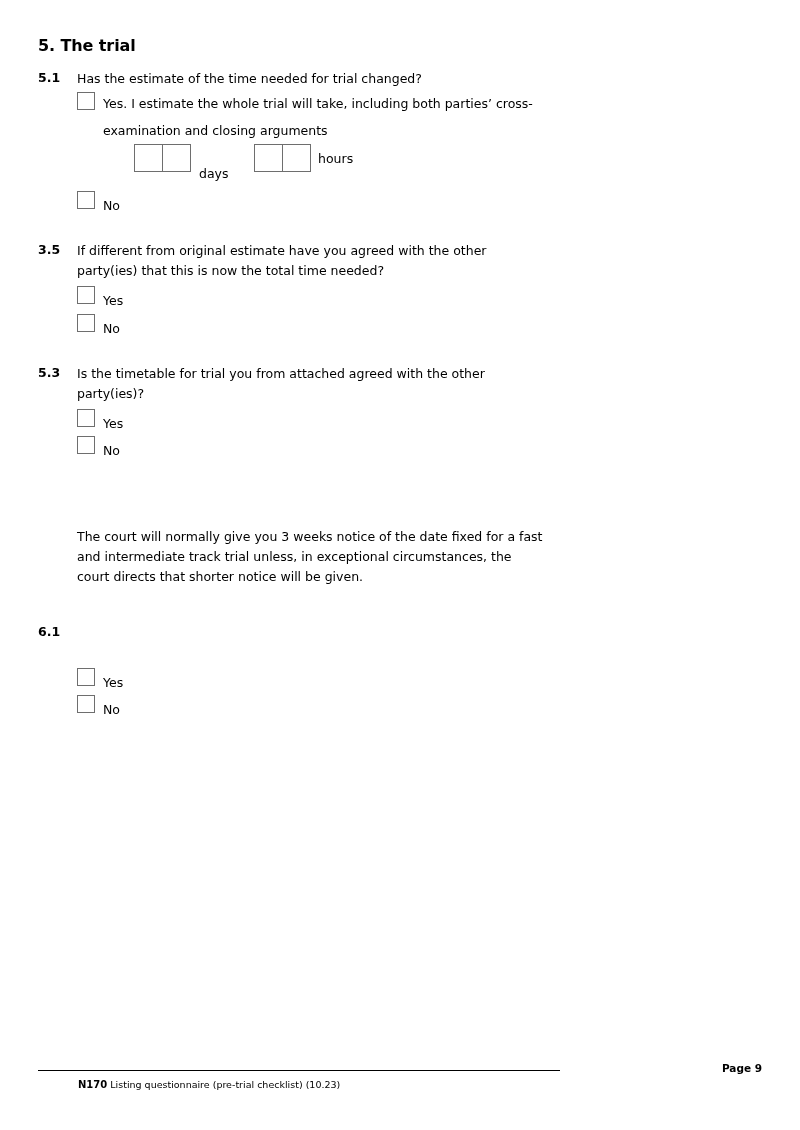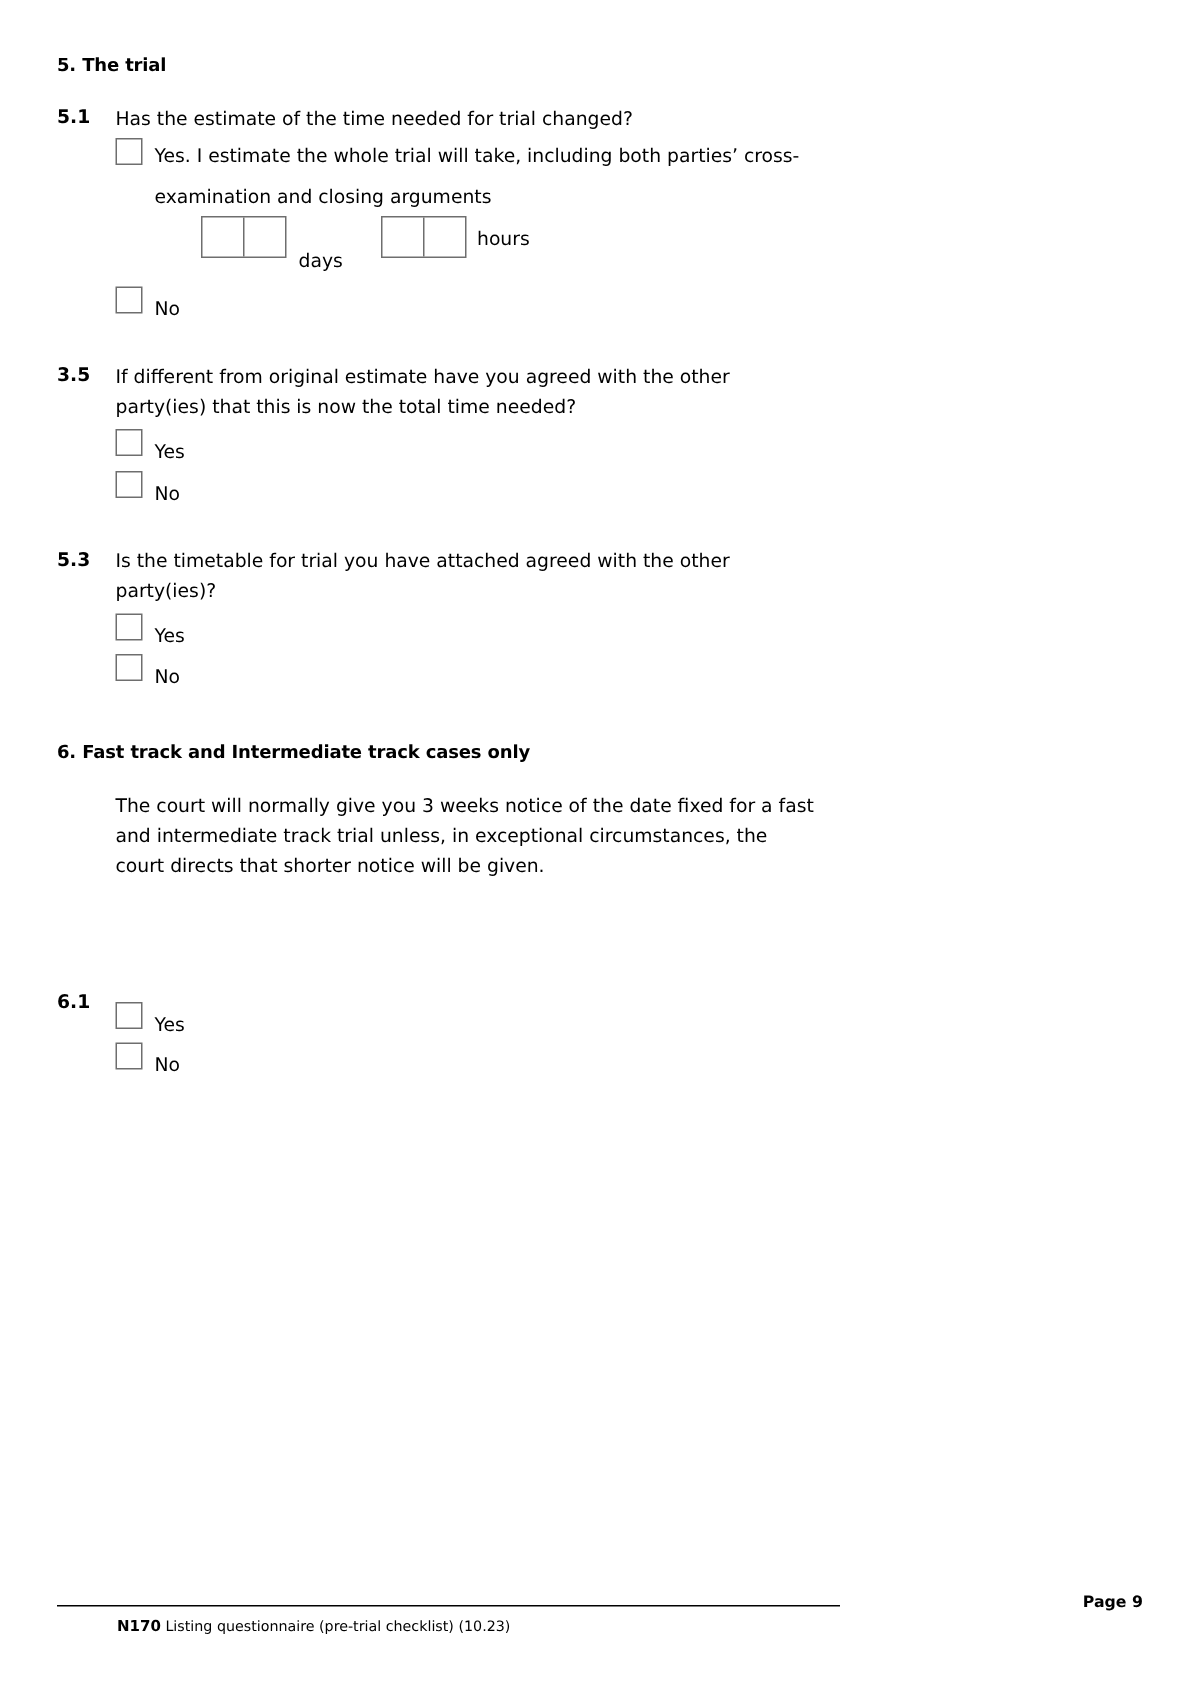--- a/index.html
+++ b/index.html
@@ -18,21 +18,21 @@
   .page {
     position: absolute;
     left: 0; top: 0;
     width: 800px;
     height: 1130px;
   }
 
   
   .section-heading {
     position: absolute;
-    font-size: 12px;
+    font-size: 16px;
     font-weight: bold;
     letter-spacing: -0.1px;
   }
   .qnum {
     position: absolute;
     font-size: 12.5px;
     font-weight: bold;
   }
   .qtext {
     position: absolute;
@@ -131,33 +131,32 @@
   <div class="qnum" style="left:38px; top:242px;">3.5</div>
   <div class="qtext" style="left:77px; top:241px; width:470px;">If different from original estimate have you agreed with the other party(ies) that this is now the total time needed?</div>
 
   <div class="checkbox" style="left:77px; top:286px;"></div>
   <div class="cb-label" style="left:103px; top:287px;">Yes</div>
 
   <div class="checkbox" style="left:77px; top:314px;"></div>
   <div class="cb-label" style="left:103px; top:315px;">No</div>
 
   <div class="qnum" style="left:38px; top:365px;">5.3</div>
-  <div class="qtext" style="left:77px; top:364px; width:470px;">Is the timetable for trial you have attached agreed with the other party(ies)?</div>
+  <div class="qtext" style="left:77px; top:364px; width:470px;">Is the timetable for trial you from attached agreed with the other party(ies)?</div>
 
   <div class="checkbox" style="left:77px; top:409px;"></div>
   <div class="cb-label" style="left:103px; top:410px;">Yes</div>
 
   <div class="checkbox" style="left:77px; top:436px;"></div>
   <div class="cb-label" style="left:103px; top:437px;">No</div>
 
-  <div class="section-heading" style="left:38px; top:494px;">6. Fast track and Intermediate track cases only</div>
 
   <div class="body-text" style="left:77px; top:527px; width:470px;">The court will normally give you 3 weeks notice of the date fixed for a fast and intermediate track trial unless, in exceptional circumstances, the court directs that shorter notice will be given.</div>
 
-  <div class="qnum" style="left:38px; top:624px;margin-top:36px;">6.1</div>
+  <div class="qnum" style="left:38px; top:624px;">6.1</div>
 
   <div class="checkbox" style="left:77px; top:668px;"></div>
   <div class="cb-label" style="left:103px; top:669px;">Yes</div>
 
   <div class="checkbox" style="left:77px; top:695px;"></div>
   <div class="cb-label" style="left:103px; top:696px;">No</div>
 
   <div class="footer-rule"></div>
 
   <div class="footer-right">Page 9</div>

